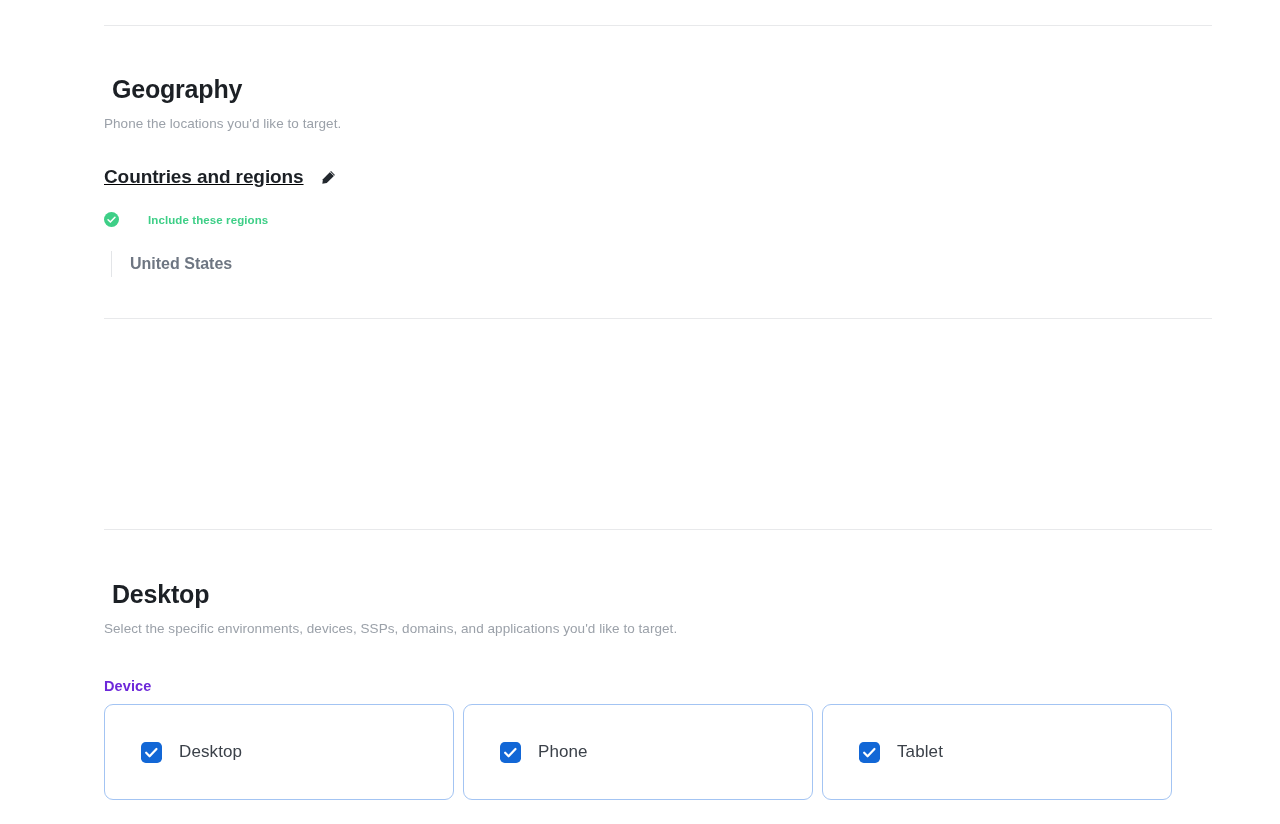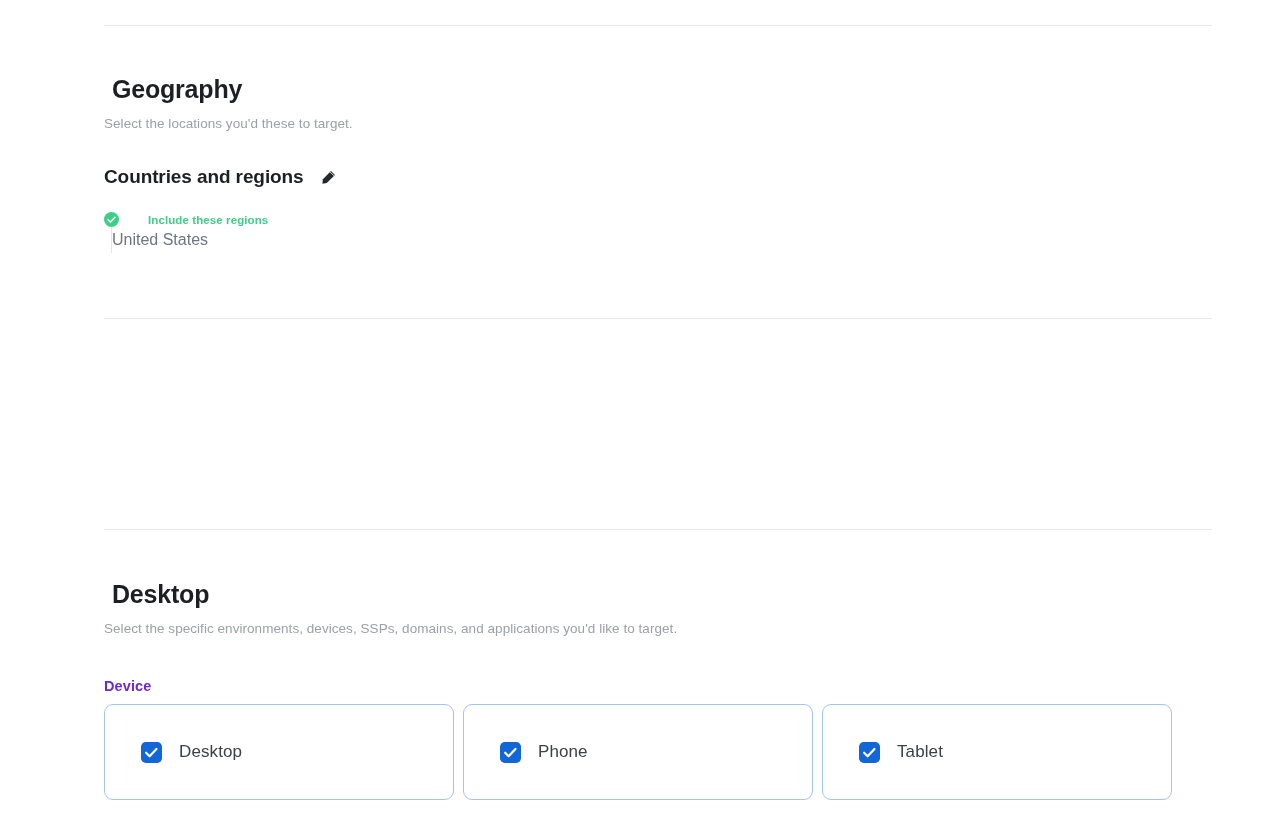--- a/index.html
+++ b/index.html
@@ -58,20 +58,21 @@
     line-height: 20px;
     letter-spacing: 0.05px;
   }
 
   
   .subgroup {
     display: flex;
     align-items: center;
     gap: 14px;
     margin-top: 30px;
+    text-decoration: underline;
   }
   .subgroup-title {
     font-size: 19px;
     font-weight: 700;
     color: #1c2025;
     letter-spacing: -0.1px;
     line-height: 26px;
   }
   .edit-icon {
     display: inline-flex;
@@ -97,23 +98,25 @@
     display: block;
   }
   .include-label {
     font-size: 11.5px;
     font-weight: 700;
     color: #3ecf87;
     letter-spacing: 0.1px;
     padding-left: 21px;
   }
   .region-list {
-    margin-top: 0;
+    margin-top: 24px;
+    padding-left: 18px;
     border-left: 1.5px solid #e3e5e8;
     margin-left: 7px;
+    font-weight: bold;
   }
   .region-item {
     font-size: 16px;
     color: #6e7682;
     line-height: 26px;
   }
 
   
   .field-label {
     font-size: 14.5px;
@@ -164,21 +167,21 @@
 </style>
 </head>
 <body>
 
 <div class="page">
 
   <div class="divider divider-top"></div>
 
   <div class="section section-geography">
     <h2 class="section-title">Geography</h2>
-    <p class="section-desc">Select the locations you'd these to target.</p>
+    <p class="section-desc">Phone the locations you'd like to target.</p>
 
     <div class="subgroup">
       <span class="subgroup-title">Countries and regions</span>
       <span class="edit-icon">
         <svg width="19" height="19" viewBox="0 0 24 24" fill="none">
           <path d="M15.2 3.9l4.9 4.9-10.3 10.3-5.6.7.7-5.6L15.2 3.9z" fill="#23282e"></path>
           <path d="M14.1 5.0l4.9 4.9" stroke="#ffffff" stroke-width="1.1"></path>
         </svg>
       </span>
     </div>

